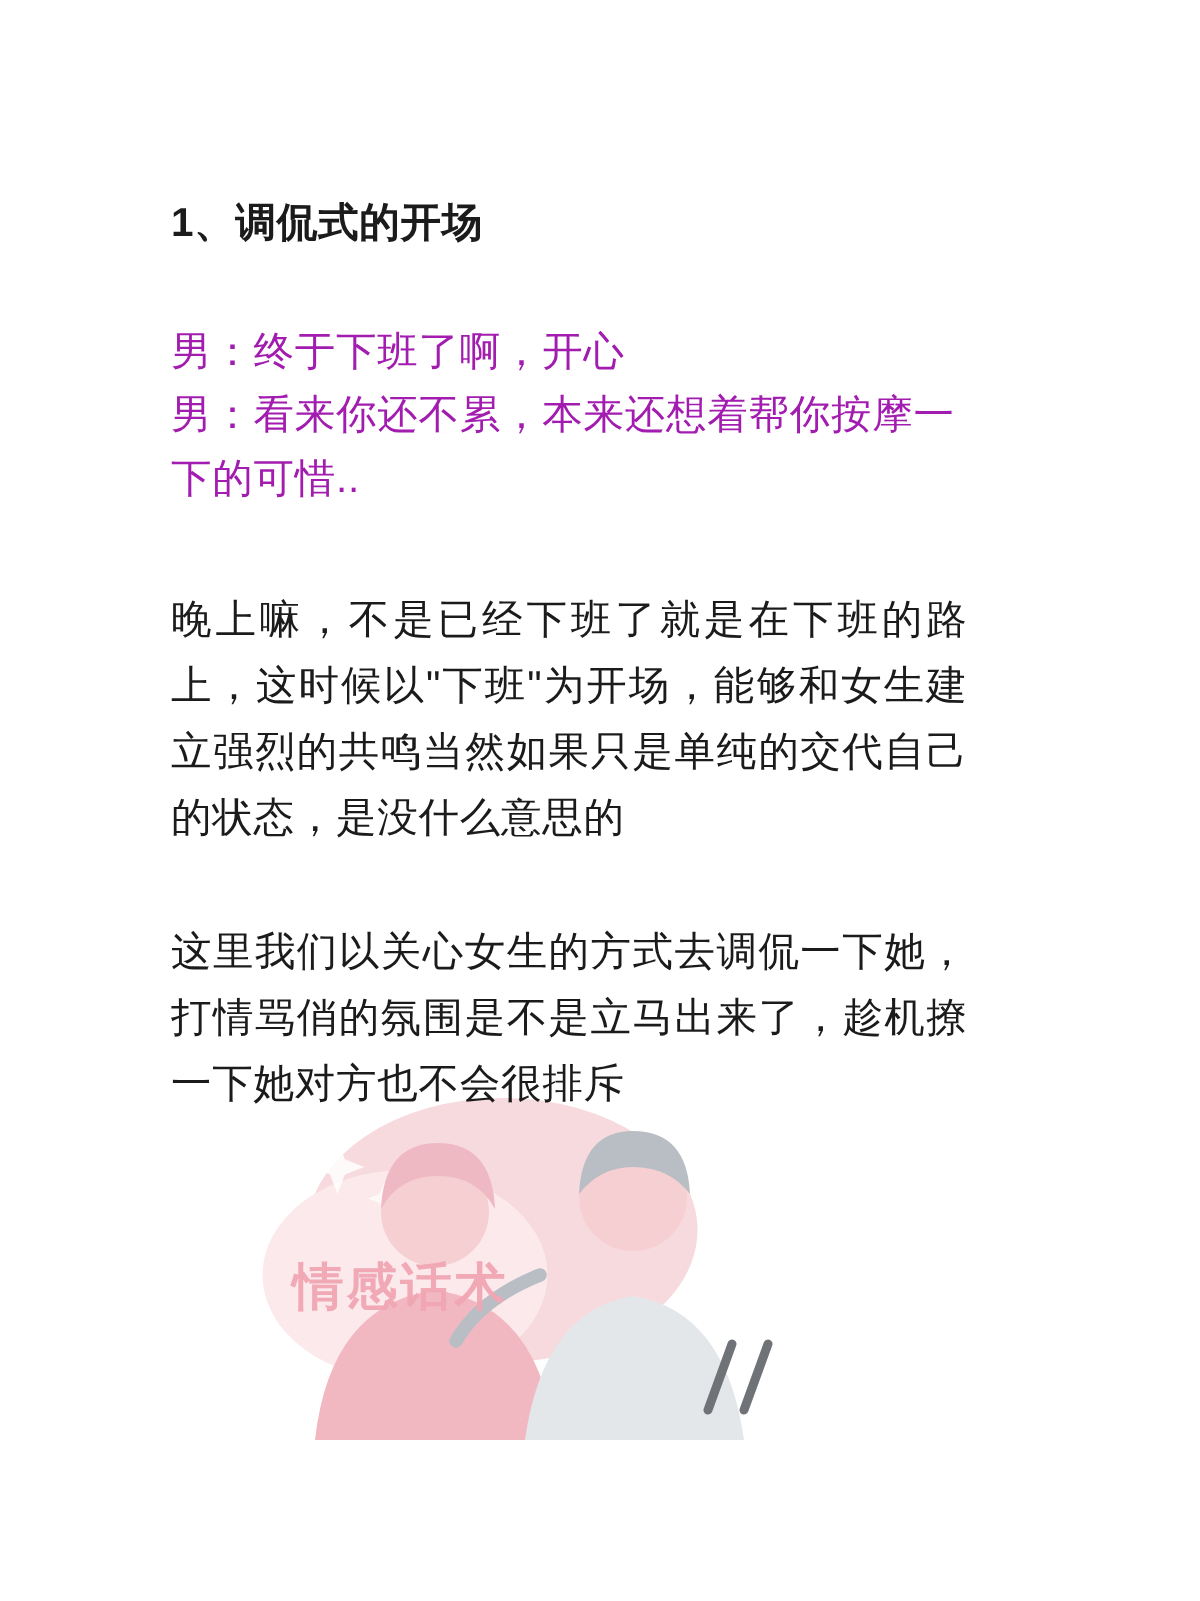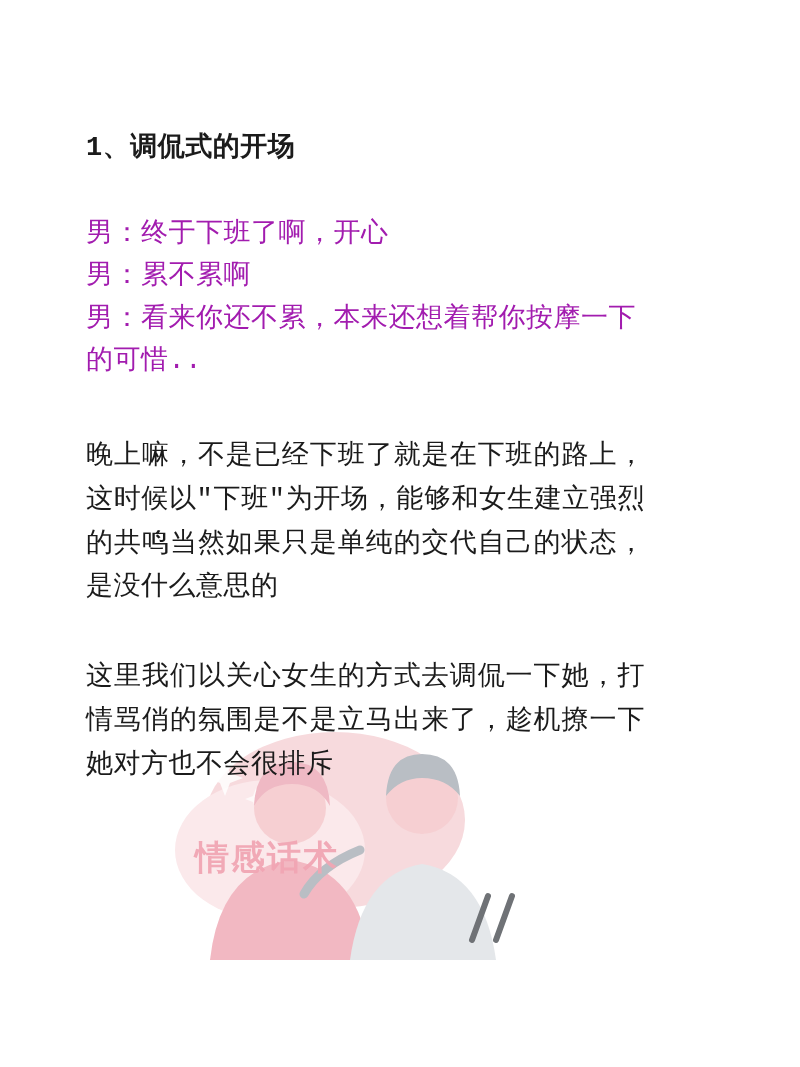--- a/index.html
+++ b/index.html
@@ -37,23 +37,22 @@
     z-index: 1;
     opacity: 0.95;
     font-family: Liberation Sans, sans-serif;
     pointer-events: none;
   }
 
   
   .page {
     position: relative;
     z-index: 2;
-    padding: 128px 155px 0 86px;
+    padding: 128px 155px 0 114px;
     box-sizing: border-box;
-    font-family: Liberation Mono, monospace;
   }
   .heading {
     font-size: 27px;
     font-weight: bold;
     color: #1b1b1b;
     line-height: 1.5;
     margin: 0 0 44px 0;
     letter-spacing: 0.5px;
   }
   .dialogue {
@@ -100,20 +99,19 @@
 </svg>
 
 <div class="watermark">情感话术</div>
 
 <div class="page">
 
   <h1 class="heading">1、调侃式的开场</h1>
 
   <div class="dialogue">
     <span class="line">男：终于下班了啊，开心</span>
-    <span class="line">男：累不累啊</span>
     <span class="line">男：看来你还不累，本来还想着帮你按摩一下的可惜..</span>
   </div>
 
   <p class="para">晚上嘛，不是已经下班了就是在下班的路上，这时候以"下班"为开场，能够和女生建立强烈的共鸣当然如果只是单纯的交代自己的状态，是没什么意思的</p>
   <p class="para">这里我们以关心女生的方式去调侃一下她，打情骂俏的氛围是不是立马出来了，趁机撩一下她对方也不会很排斥</p>
 
 </div>
 
 </body></html>

